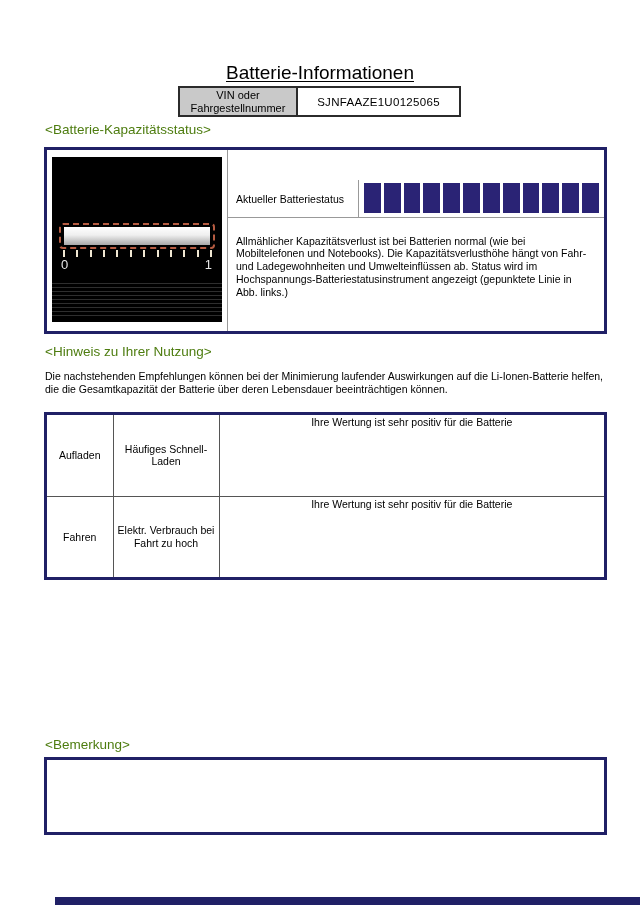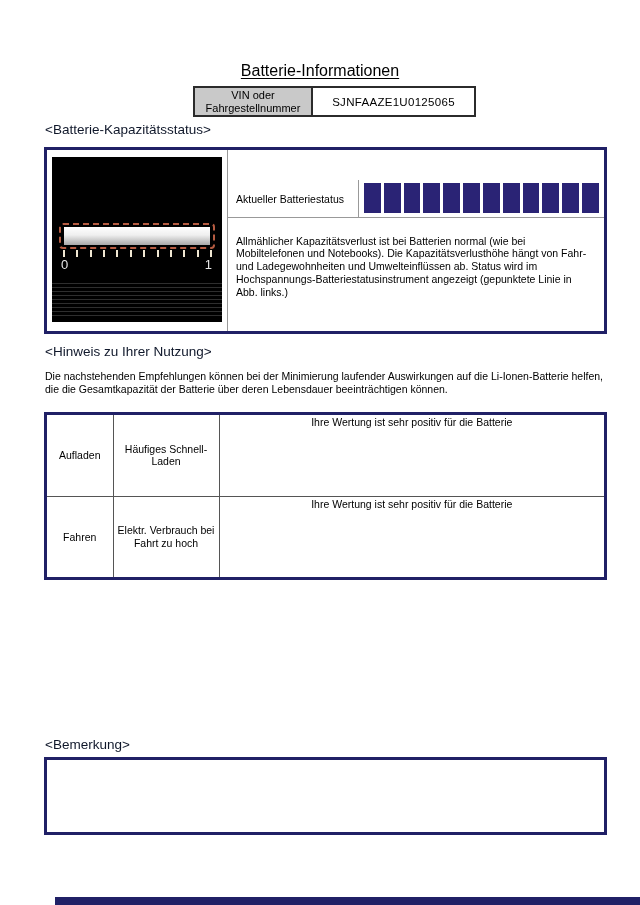--- a/index.html
+++ b/index.html
@@ -7,31 +7,31 @@
     --bar-navy:#2a2375;
     --vin-label-bg:#c9c9c9;
     --gauge-dash:#b65c42;
   }
   *{box-sizing:border-box}
   body{margin:0;background:#fff}
   .page{position:relative;width:640px;height:905px;background:#fff;overflow:hidden;
         font-family:"Liberation Sans","DejaVu Sans",sans-serif;color:#000}
 
   .title{position:absolute;top:62px;left:0;width:100%;text-align:center;
-         font-size:16px;text-decoration:underline;text-underline-offset:2px}
+         font-size:19px;text-decoration:underline;text-underline-offset:2px}
 
-  .vin-box{position:absolute;top:86px;left:193px;width:283px;height:31px;
+  .vin-box{position:absolute;top:86px;left:178px;width:283px;height:31px;
            border:2px solid #2b2b2b;display:flex}
   .vin-label{width:118px;background:var(--vin-label-bg);border-right:2px solid #2b2b2b;
              display:flex;align-items:center;justify-content:center;text-align:center;
              font-size:11px;line-height:12.5px;white-space:pre-line}
   .vin-value{flex:1;display:flex;align-items:center;justify-content:center;
              font-size:11.5px;letter-spacing:.3px}
 
-  .sec-heading{position:absolute;left:45px;font-size:13.5px;color:#0f172a}
+  .sec-heading{position:absolute;left:45px;font-size:13.5px;color:#4d7c0f}
   .h-cap{top:122px}
   .h-use{top:344px}
   .h-rem{top:737px}
 
   
   .box1{position:absolute;top:147px;left:44px;width:563px;height:187px;
         border:3px solid var(--frame-navy);background:#fff}
   .gauge-img{position:absolute;left:5px;top:7px;width:170px;height:165px;background:#000}
   .dash-rect{position:absolute;left:7px;top:66px;width:156px;height:26px;
              border:2px dashed var(--gauge-dash);border-radius:4px;background:#000;padding:2px 3px}

